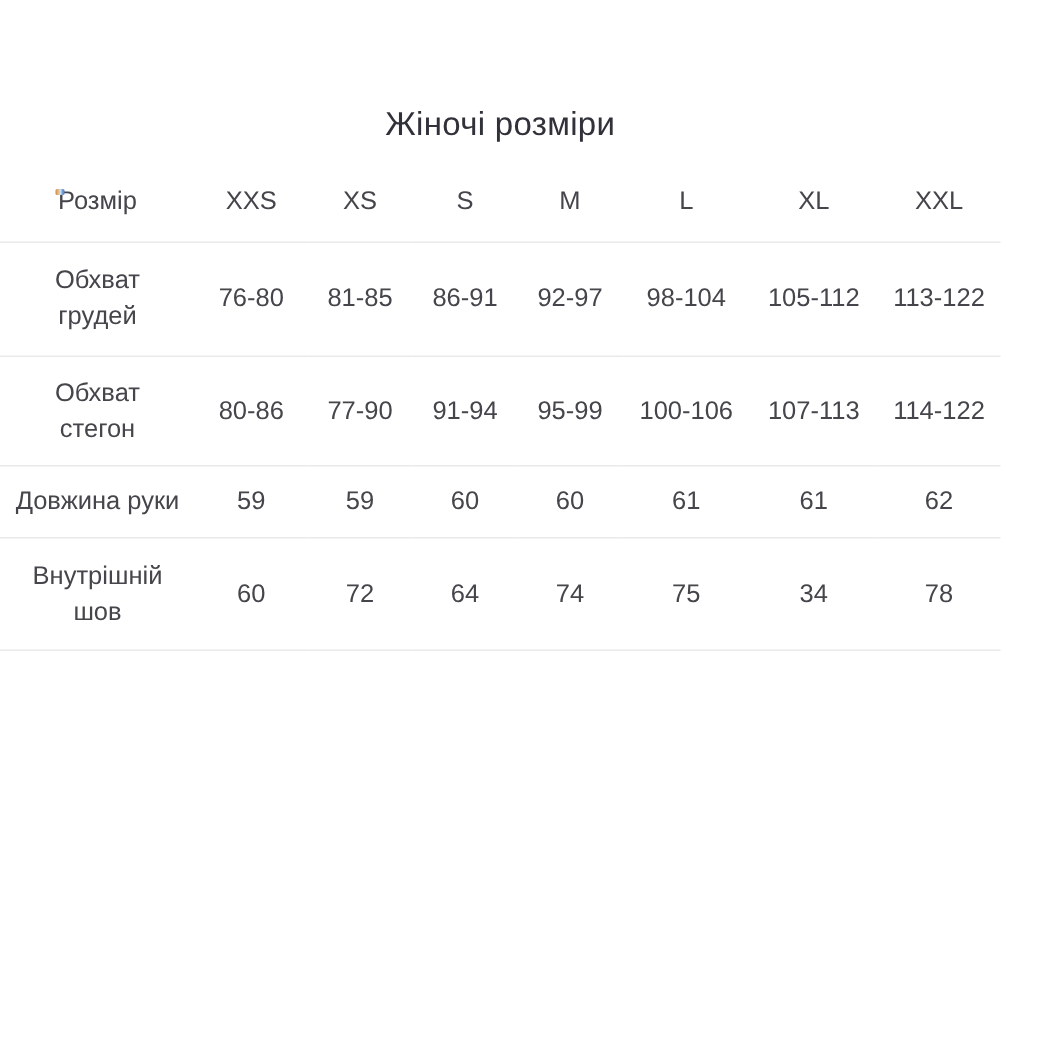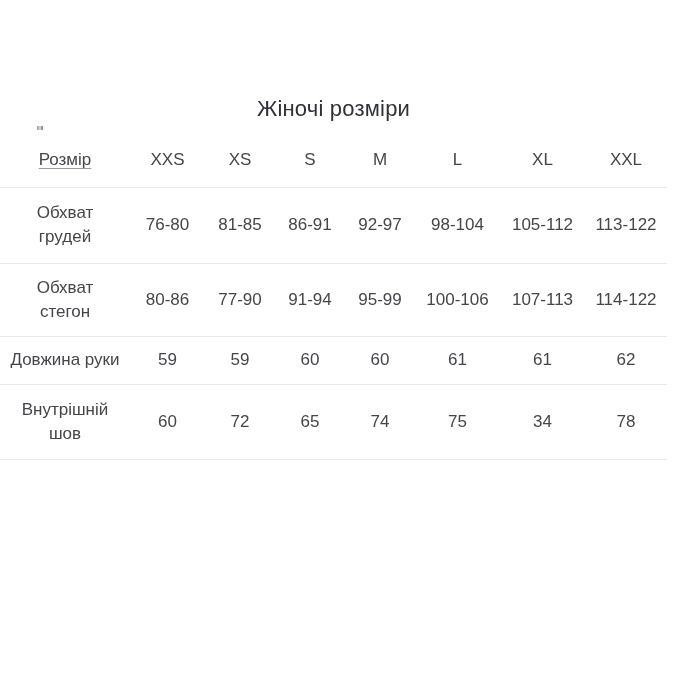--- a/index.html
+++ b/index.html
@@ -6,21 +6,21 @@
   html, body {
     width: 700px; height: 700px;
     background: #ffffff;
     font-family: "Liberation Sans", "DejaVu Sans", sans-serif;
     overflow: hidden;
     position: relative;
   }
   .page {
     position: relative;
     width: 700px; height: 672px;
-    padding-top: 95px;
+    padding-top: 69px;
   }
   .broken-img {
     position: absolute;
     left: 37px; top: 126px;
     width: 6px; height: 4px;
     background: linear-gradient(90deg, #c9884f 0%, #e9b87e 30%, #cfe0ee 55%, #6f9fd8 78%, #4d7fc0 100%);
     border-radius: 1px;
   }
   .title {
     width: 667px;
@@ -47,21 +47,20 @@
     border-bottom: 1px solid #e9e9e9;
     padding: 0;
   }
   .size-table thead tr { height: 53px; }
   tr.row-tall  { height: 76px; }
   tr.row-short { height: 48px; }
   tr.row-tall2 { height: 73px; }
   tr.row-tall3 { height: 75px; }
   .label-cell { white-space: pre-line; }
   .size-head-label {
-    text-decoration: underline;
     text-underline-offset: 3px;
     text-decoration-color: #9a9aa0;
     text-decoration-thickness: 1px;
     text-align: right;
   }
 </style>
 </head>
 <body>
 
 <div class="page">
@@ -124,21 +123,21 @@
         <td>60</td>
         <td>61</td>
         <td>61</td>
         <td>62</td>
       </tr>
       <tr class="row-tall3">
         <td class="label-cell">Внутрішній
 шов</td>
         <td>60</td>
         <td>72</td>
-        <td>65</td>
+        <td>64</td>
         <td>74</td>
         <td>75</td>
         <td>34</td>
         <td>78</td>
       </tr>
     </tbody>
   </table>
 </div>
 
 </body></html>

